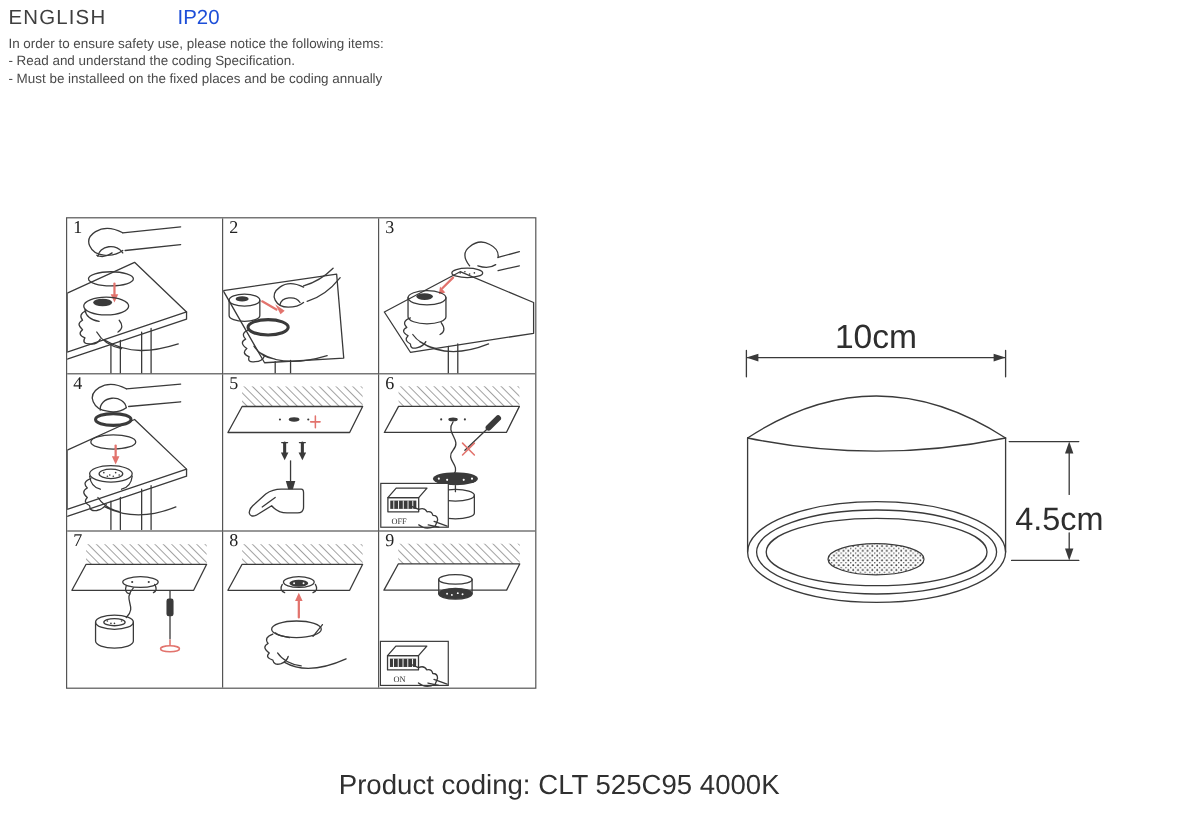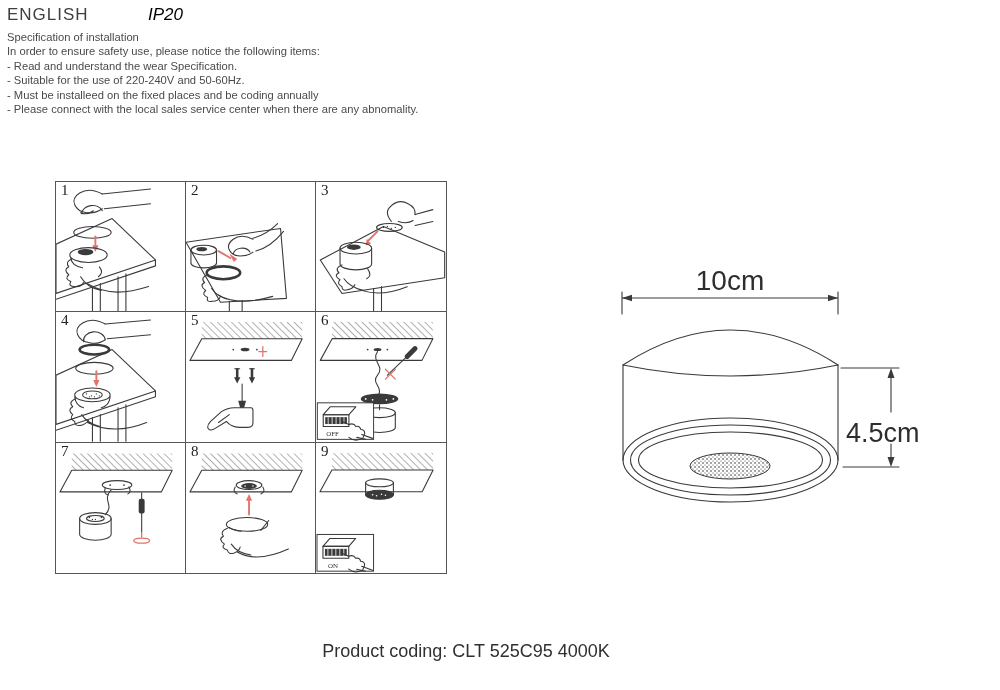--- a/index.html
+++ b/index.html
@@ -3,60 +3,57 @@
 <meta charset="utf-8">
 <style>
   :root { --ink:#3a3a3a; --arrow:#e2736d; }
   html,body { margin:0; padding:0; }
   body {
     width:1000px; height:690px; background:#ffffff; position:relative;
     font-family:"Liberation Sans", sans-serif; color:#454545; overflow:hidden;
   }
   .abs { position:absolute; }
   #lang-title { left:7px; top:5px; font-size:17px; color:#3f3f3f; letter-spacing:1px;text-align:right; }
-  #ip-rating  { left:148px; top:5px; font-size:17px; color:#000000;font-style:italic; }
+  #ip-rating  { left:148px; top:5px; font-size:17px; color:#1d4ed8; }
   #spec-block { left:7px; top:30px; font-size:11.2px; line-height:14.45px; color:#4a4a4a; white-space:nowrap; }
   #steps-grid {
     left:55px; top:181px; width:392px; height:393px;
     display:grid; grid-template-columns:repeat(3,1fr); grid-template-rows:repeat(3,1fr);
     border:1px solid #555; box-sizing:border-box; background:#fff;
   }
   .cell { position:relative; border-right:1px solid #555; border-bottom:1px solid #555; }
   .cell:nth-child(3n) { border-right:none; }
   .cell:nth-child(n+7) { border-bottom:none; }
   .cell svg { position:absolute; left:0; top:0; width:100%; height:100%; }
   .num {
     position:absolute; top:0px; left:5px; z-index:2;
     font-family:"Liberation Serif", serif; font-size:15px; color:#222;
   }
   #product-drawing { left:598px; top:250px; width:400px; height:290px; }
-  #footer-coding { left:0; top:641px; width:932px; text-align:center; font-size:18px; color:#303030; }
+  #footer-coding { left:0; top:641px; width:932px; text-align:center; font-size:23px; color:#303030; }
   
   .ln  { fill:none; stroke:var(--ink); stroke-width:1.1; stroke-linecap:round; stroke-linejoin:round; }
   .ln2 { fill:none; stroke:var(--ink); stroke-width:2.6; stroke-linecap:round; }
   .fl  { fill:var(--ink); stroke:none; }
   .rd  { fill:none; stroke:var(--arrow); stroke-width:1.9; stroke-linecap:round; }
   .rdt { fill:none; stroke:var(--arrow); stroke-width:1.3; stroke-linecap:round; }
   .rdf { fill:var(--arrow); stroke:none; }
   .dimtxt { font-family:"Liberation Sans", sans-serif; fill:#2e2e2e; }
   .swtxt  { font-family:"Liberation Serif", serif; font-size:7px; fill:#333; }
 </style>
 </head>
 <body>
 
 <div class="abs" id="lang-title">ENGLISH</div>
 <div class="abs" id="ip-rating">IP20</div>
 
 <div class="abs" id="spec-block">
-  <div>Specification of installation</div>
   <div>In order to ensure safety use, please notice the following items:</div>
-  <div>- Read and understand the wear Specification.</div>
-  <div>- Suitable for the use of 220-240V and 50-60Hz.</div>
+  <div>- Read and understand the coding Specification.</div>
   <div>- Must be installeed on the fixed places and be coding annually</div>
-  <div>- Please connect with the local sales service center when there are any abnomality.</div>
 </div>
 
 <div class="abs" id="steps-grid">
 
   <div class="cell">
     <span class="num">1</span>
     <svg viewBox="0 0 131 131">
       <g>
         <polygon class="ln" points="0,63 57,37 101,79 0,113"></polygon>
         <path class="ln" d="M101,79 L101,85 L0,119"></path>

